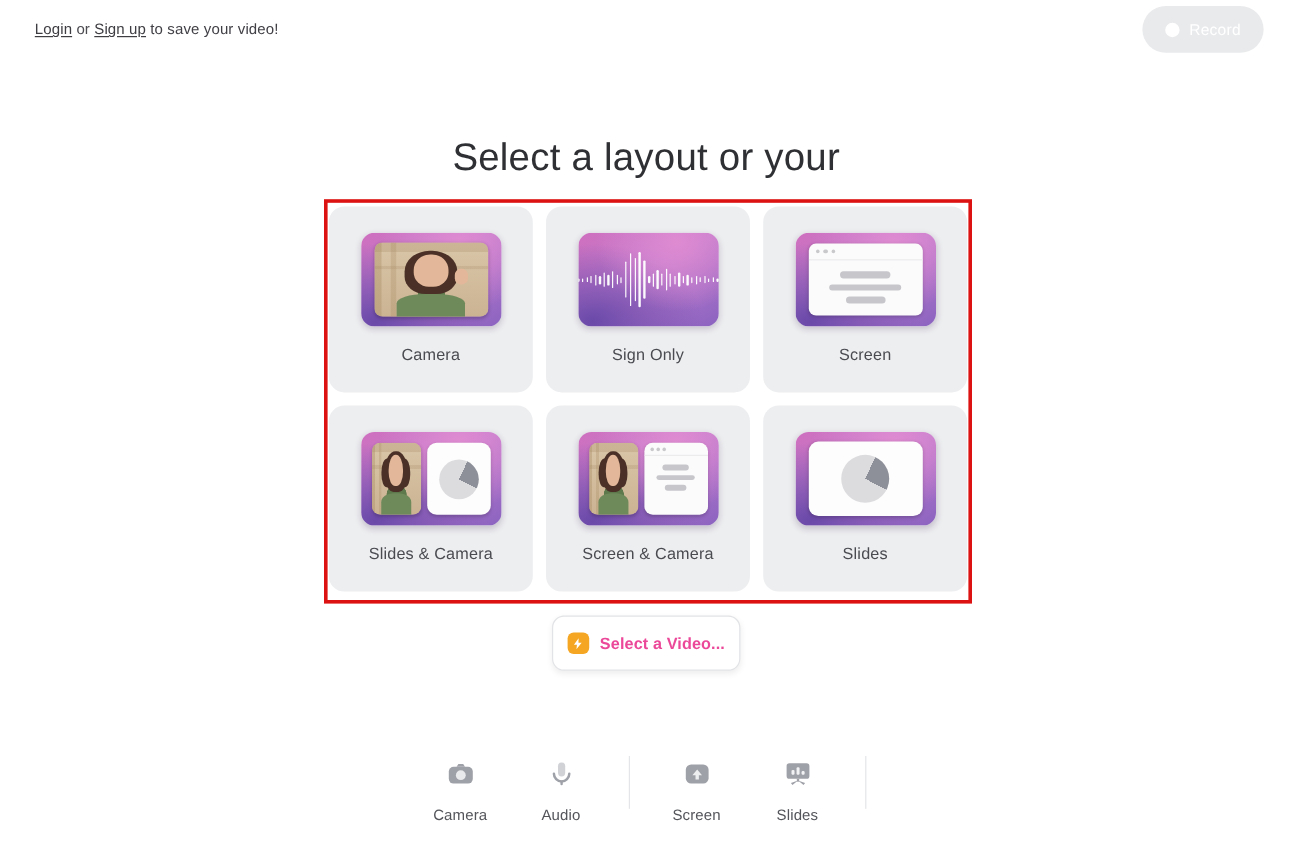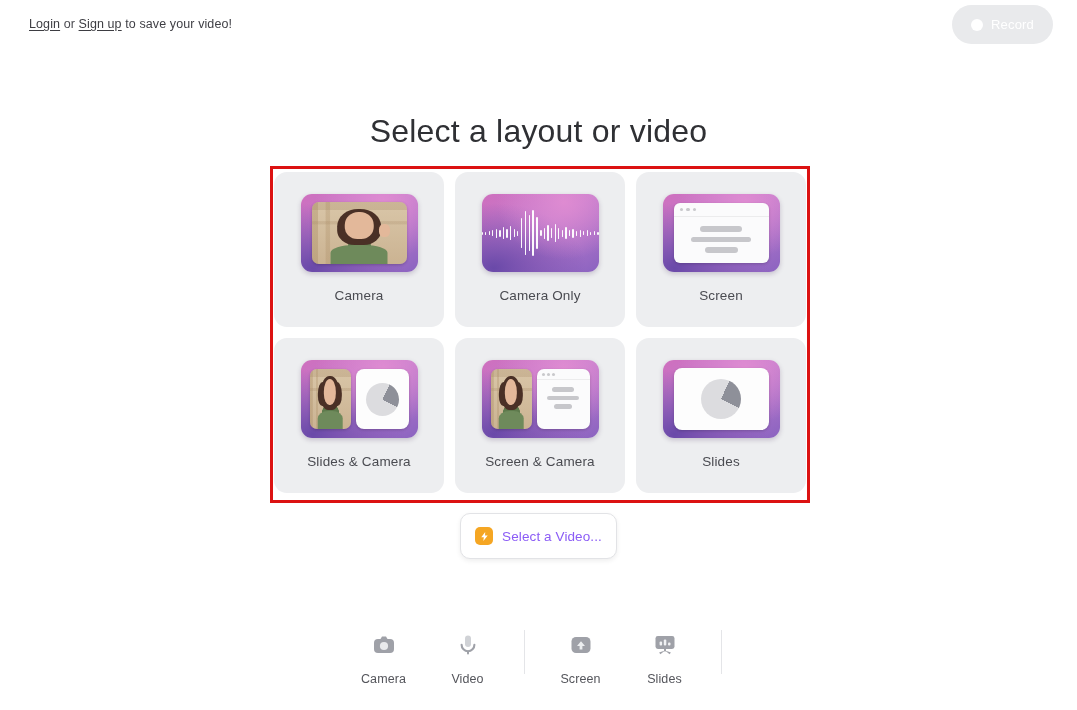--- a/index.html
+++ b/index.html
@@ -340,22 +340,22 @@
     border-radius: 5px;
     background: #f5a623;
     display: flex;
     align-items: center;
     justify-content: center;
     flex: none;
   }
   .spark svg { display: block; }
   .select-video-label {
     font-size: 13.5px;
-    font-weight: normal;
-    color: #8b5cf6;
+    font-weight: bold;
+    color: #ec4899;
     letter-spacing: .1px;
   }
 
   
   .toolbar {
     position: absolute;
     left: 0;
     top: 630px;
     width: 1077px;
     display: flex;
@@ -401,21 +401,21 @@
       <span class="lnk">Sign up</span>
       <span class="tail">to save your video!</span>
     </div>
 
     <button class="record-btn">
       <span class="record-dot"></span>
       <span class="record-label">Record</span>
     </button>
   </div>
 
-  <div class="page-title">Select a layout or video</div>
+  <div class="page-title">Select a layout or your</div>
 
   <div class="grid-wrap">
     <div class="highlight-box"></div>
 
     <div class="grid">
 
       <div class="layout-card">
         <div class="thumb">
           <div class="inner-video">
             <div class="person">
@@ -460,21 +460,21 @@
             <i style="height:9px"></i>
               <i style="height:5px"></i>
               <i style="height:7px"></i>
             <i style="height:4px"></i>
               <i style="height:6px"></i>
               <i style="height:3px"></i>
             <i style="height:4px"></i>
               <i style="height:3px"></i>
           </div>
         </div>
-        <div class="card-label">Camera Only</div>
+        <div class="card-label">Sign Only</div>
       </div>
 
       <div class="layout-card">
         <div class="thumb">
           <div class="win">
             <div class="win-bar">
               <span></span>
               <span></span>
               <span></span>
             </div>
@@ -564,21 +564,21 @@
     </div>
 
     <div class="tool">
       <span class="tool-icon">
         <svg width="24" height="24" viewBox="0 0 24 24" aria-hidden="true">
           <rect x="9" y="2.5" width="6" height="11.5" rx="3" fill="#d0d2d6"></rect>
           <path d="M5.6 11.8a6.4 6.4 0 0 0 12.8 0" fill="none" stroke="#9fa1a8" stroke-width="2.1" stroke-linecap="round"></path>
           <rect x="11" y="17.4" width="2" height="4" rx="1" fill="#9fa1a8"></rect>
         </svg>
       </span>
-      <span class="tool-label">Video</span>
+      <span class="tool-label">Audio</span>
     </div>
 
     <div class="tool-div"></div>
 
     <div class="tool">
       <span class="tool-icon">
         <svg width="24" height="24" viewBox="0 0 24 24" aria-hidden="true">
           <rect x="2.5" y="4" width="19" height="16" rx="4.5" fill="#9fa1a8"></rect>
           <path d="M12 8.2 16 13h-2.6v3.6h-2.8V13H8z" fill="#eceef0"></path>
         </svg>

